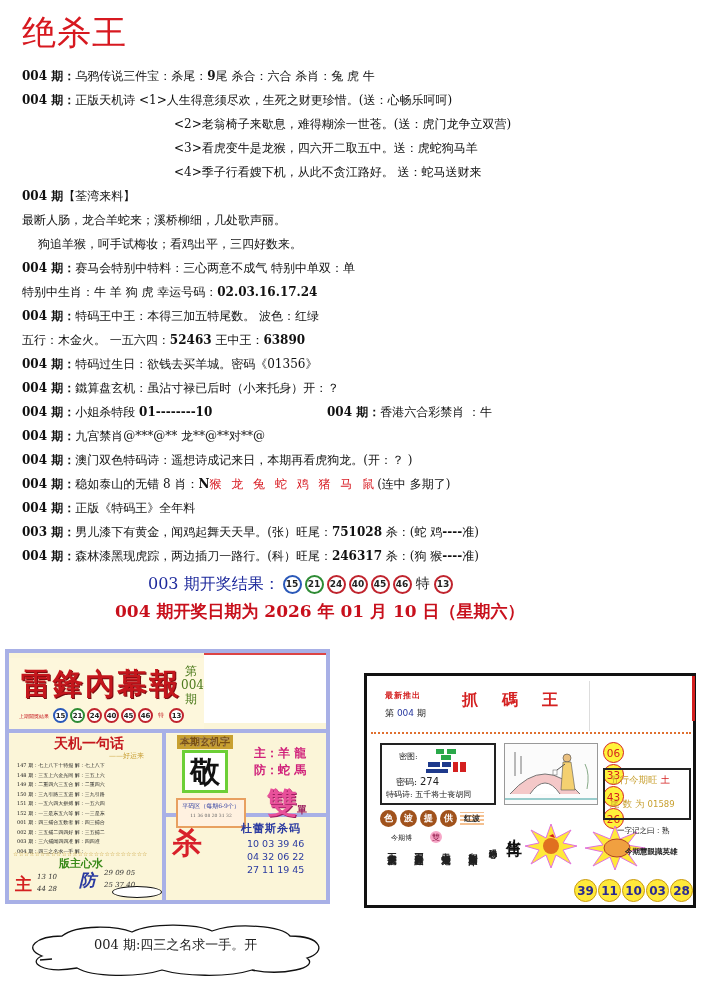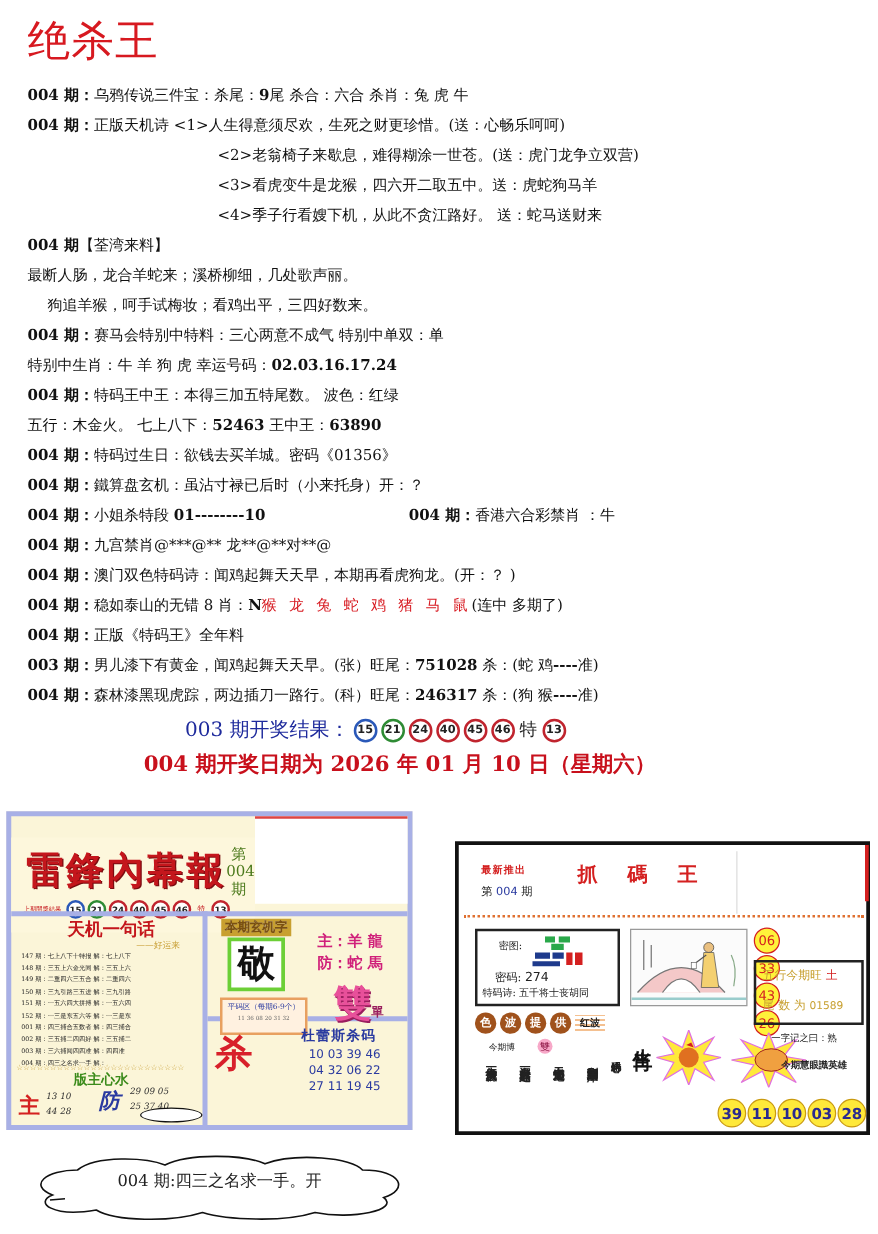--- a/index.html
+++ b/index.html
@@ -19,21 +19,21 @@
   .ball { width: 19px; height: 19px; border-radius: 50%; border: 2px solid #b21e2a; background: #fff; color: #222; font-size: 9px; font-weight: bold; display: flex; align-items: center; justify-content: center; font-family: "DejaVu Sans", sans-serif; }
   .ball.blue { border-color: #2a58b8; text-align: right; }
   .ball.green { border-color: #2e8b34; }
   .ball.red { border-color: #c0242e; }
   .te { color: #222; font-size: 14px; margin: 0 1px; }
 
   .nextdate { position: absolute; left: 115px; top: 600px; font-size: 17px; color: #c8101c; font-weight: bold; white-space: nowrap; }
 
   
   .poster-l { position: absolute; left: 5px; top: 649px; width: 325px; height: 255px; background: #fbf5d8; border: 4px solid #a8b0e6; }
-  .pl-head { position: absolute; left: 0; top: 17px; width: 195px; height: 76px; background: #fdf7dc; }
+  .pl-head { position: absolute; left: 0; top: 5px; width: 195px; height: 76px; background: #fdf7dc; }
   .pl-title { position: absolute; left: 12px; top: 6px; font-size: 30px; color: #c4161c; font-weight: bold; letter-spacing: 2px; text-shadow: 1px 1px 0 #7a0c10; font-family: "DejaVu Serif", serif; }
   .pl-issue { position: absolute; left: 172px; top: 6px; width: 20px; text-align: center; font-size: 12px; color: #4c7a1c; line-height: 14px; }
   .pl-balls { position: absolute; left: 10px; top: 50px; display: flex; align-items: center; gap: 2px; }
   .pl-balls .cap { font-size: 5px; color: #c4161c; margin-right: 2px; }
   .pl-balls .ball { width: 15px; height: 15px; font-size: 7px; }
   .pl-white { position: absolute; left: 195px; top: 0; width: 122px; height: 70px; background: #fff; border-top: 2px solid #d44; }
   .pl-hsep { position: absolute; left: 0; top: 76px; width: 317px; height: 4px; background: #a8b0e6; }
   .pl-vsep { position: absolute; left: 153px; top: 76px; width: 4px; height: 171px; background: #a8b0e6; }
   .pl-hsep2 { position: absolute; left: 157px; top: 160px; width: 160px; height: 4px; background: #a8b0e6; }
 
@@ -121,26 +121,26 @@
     <div class="ln" style="position: relative;"><b>004 期：</b><span>正版天机诗    &lt;1&gt;人生得意须尽欢，生死之财更珍惜。(送：心畅乐呵呵)</span></div>
     <div class="ln poem" style="position: relative;"><span>&lt;2&gt;老翁椅子来歇息，难得糊涂一世苍。(送：虎门龙争立双营)</span></div>
     <div class="ln poem" style="position: relative;"><span>&lt;3&gt;看虎变牛是龙猴，四六开二取五中。送：虎蛇狗马羊</span></div>
     <div class="ln poem" style="position: relative;"><span>&lt;4&gt;季子行看嫂下机，从此不贪江路好。 送：蛇马送财来</span></div>
     <div class="ln" style="position: relative;"><b>004 期</b><span>【荃湾来料】</span></div>
     <div class="ln" style="position: relative;"><span>最断人肠，龙合羊蛇来；溪桥柳细，几处歌声丽。</span></div>
     <div class="ln" style="position: relative; margin-left: 16px;"><span>狗追羊猴，呵手试梅妆；看鸡出平，三四好数来。</span></div>
     <div class="ln" style="position: relative;"><b>004 期：</b><span>赛马会特别中特料：三心两意不成气  特别中单双：单</span></div>
     <div class="ln" style="position: relative;"><span>特别中生肖：牛  羊  狗  虎  幸运号码：</span><b>02.03.16.17.24</b></div>
     <div class="ln" style="position: relative;"><b>004 期：</b><span>特码王中王：本得三加五特尾数。  波色：红绿</span></div>
-    <div class="ln" style="position: relative;"><span>五行：木金火。 七上八下：</span><b>52463</b><span>  王中王：</span><b>63890</b></div>
+    <div class="ln" style="position: relative;"><span>五行：木金火。 一五六四：</span><b>52463</b><span>  王中王：</span><b>63890</b></div>
     <div class="ln" style="position: relative;"><b>004 期：</b><span>特码过生日：欲钱去买羊城。密码《01356》</span></div>
     <div class="ln" style="position: relative;"><b>004 期：</b><span>鐵算盘玄机：虽沾寸禄已后时（小来托身）开：？</span></div>
     <div class="ln" style="position: relative;"><b>004 期：</b><span>小姐杀特段 </span><b>01--------10</b><span class="tab-right"><b>004 期：</b><span>香港六合彩禁肖  ：牛</span></span></div>
     <div class="ln" style="position: relative;"><b>004 期：</b><span>九宫禁肖@***@**  龙**@**对**@</span></div>
-    <div class="ln" style="position: relative;"><b>004 期：</b><span>澳门双色特码诗：闻鸡起舞天天早，本期再看虎狗龙。(开：？ )</span></div>
+    <div class="ln" style="position: relative;"><b>004 期：</b><span>澳门双色特码诗：遥想诗成记来日，本期再看虎狗龙。(开：？ )</span></div>
     <div class="ln" style="position: relative;"><b>004 期：</b><span>稳如泰山的无错 8 肖：</span><b>N</b><span class="red8">猴 龙 兔 蛇 鸡 猪 马 鼠</span><span>(连中 </span><span> 多期了)</span></div>
     <div class="ln" style="position: relative;"><b>004 期：</b><span>正版《特码王》全年料</span></div>
     <div class="ln" style="position: relative;"><b>003 期：</b><span>男儿漆下有黄金，闻鸡起舞天天早。(张）旺尾：</span><b>751028</b><span> 杀：(蛇    鸡</span><b>----</b><span>准)</span></div>
     <div class="ln" style="position: relative;"><b>004 期：</b><span>森林漆黑现虎踪，两边插刀一路行。(科）旺尾：</span><b>246317</b><span> 杀：(狗    猴</span><b>----</b><span>准)</span></div>
   </div>
 
 <div class="result">
   <span>003 期开奖结果：</span>
   <span id="result-balls" style="display:flex;gap:3px;align-items:center;">
       <span class="ball blue">15</span>

